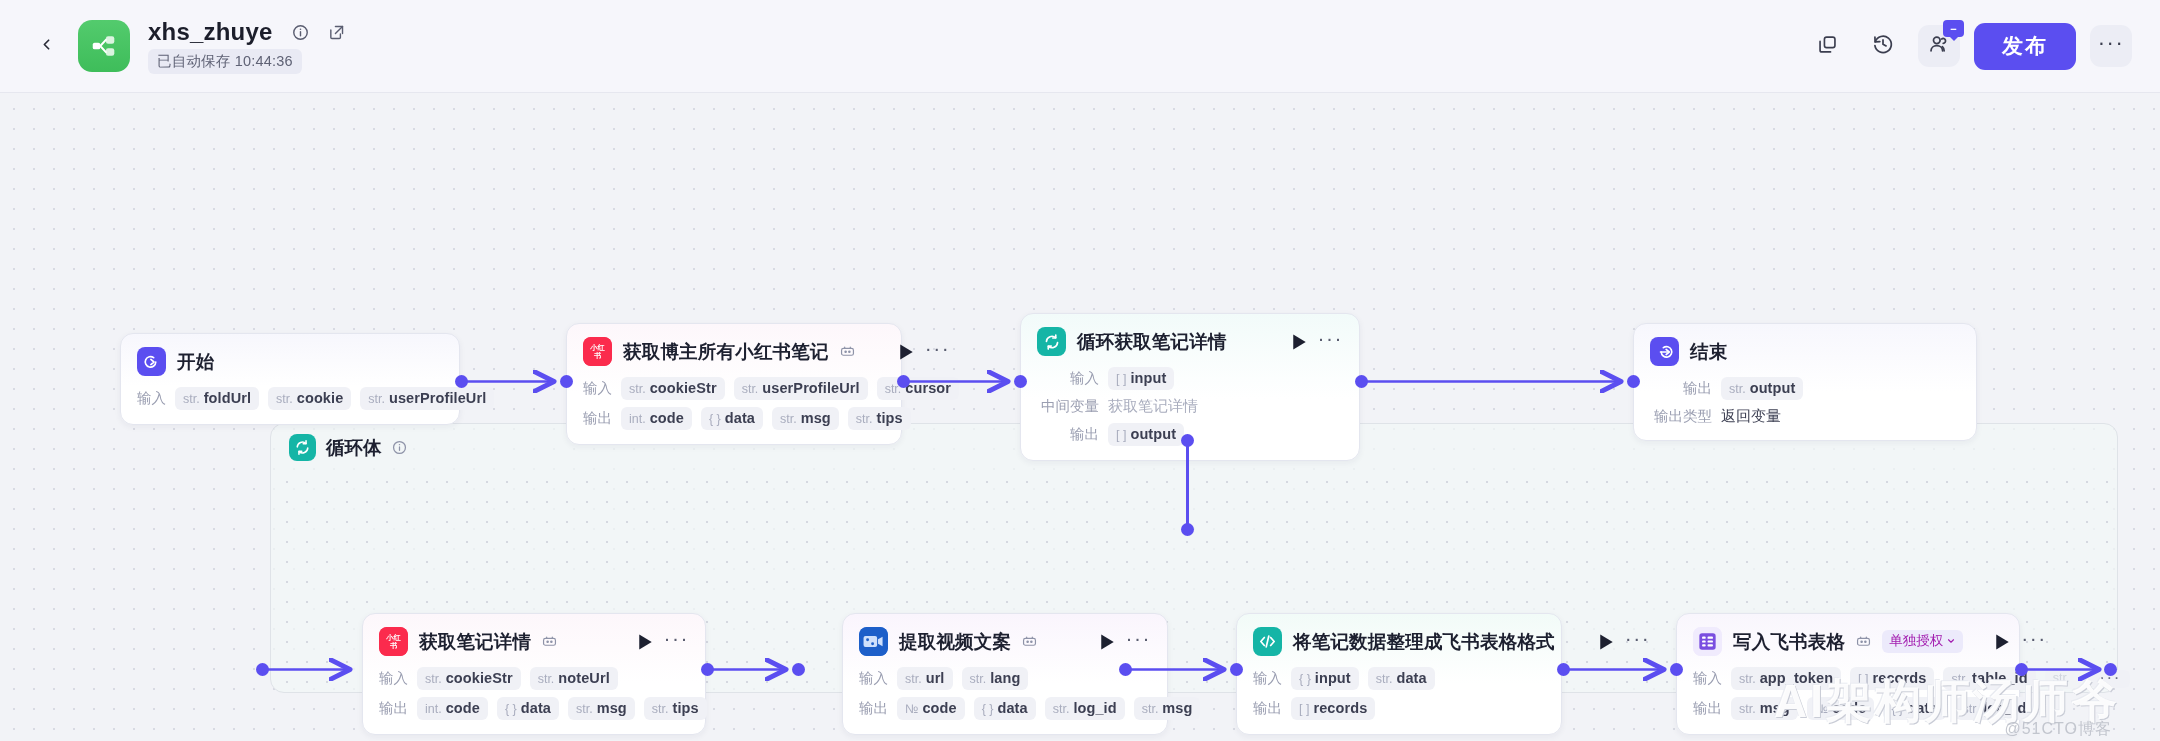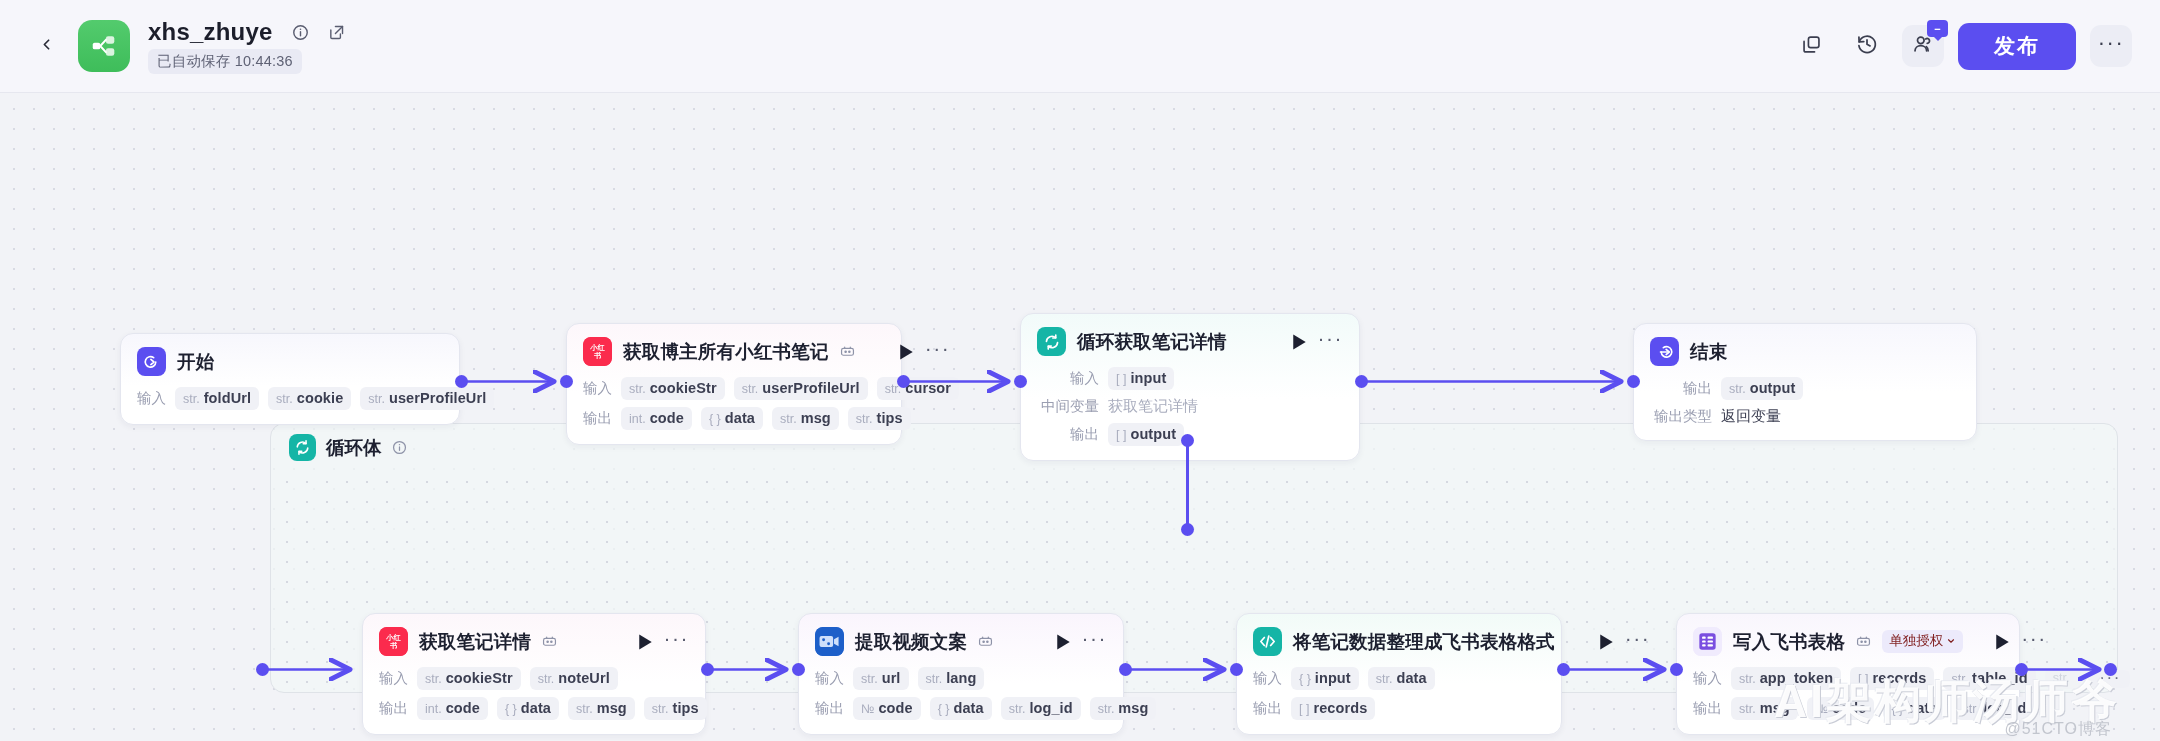--- a/index.html
+++ b/index.html
@@ -58,21 +58,21 @@
     border-radius: 4px; color: #fff; font-size: 11px;
     display: flex; align-items: center; justify-content: center; font-weight: bold;
   }
   #collab-badge::after {
     content: ""; position: absolute; bottom: -4px; left: 50%;
     transform: translateX(-50%);
     border-left: 5px solid transparent; border-right: 5px solid transparent;
     border-top: 5px solid #5b4ef0;
   }
   #publish-btn {
-    height: 47px; padding: 0 36px; border-radius: 11px;
+    height: 47px; padding: 0 28px; border-radius: 11px;
     background: #5b4ef0; color: #fff;
     font-size: 21px; font-weight: bold;
     display: flex; align-items: center; justify-content: center;
     cursor: pointer; border: none; letter-spacing: 2px;
   }
 
   
   #canvas {
     position: absolute; left: 0; top: 93px;
     width: 2160px; height: 648px;
@@ -120,21 +120,21 @@
     display: flex; align-items: center; justify-content: center;
     overflow: hidden;
   }
   .node-title {
     font-size: 18.5px; font-weight: bold; color: #1d2030;
     white-space: nowrap; letter-spacing: .2px;
   }
   .mini-ico { color: #8e93a8; display: flex; align-items: center; flex: none; }
   .auth-chip {
     display: flex; align-items: center; gap: 3px;
-    background: #eceafb; color: #7f1d1d;
+    background: #eceafb; color: #a21caf;
     border-radius: 6px; padding: 2px 7px 3px 7px;
     font-size: 13.5px; white-space: nowrap; cursor: pointer;
   }
   .hdr-spacer { flex: 1 1 auto; min-width: 22px; }
   .run-btn {
     color: #1d2030; display: flex; align-items: center; cursor: pointer; flex: none;
   }
   .more-btn {
     color: #5a5d70; font-size: 21px; line-height: 10px; letter-spacing: 1.5px;
     cursor: pointer; flex: none; padding-bottom: 7px;
@@ -526,21 +526,21 @@
         <span class="tag">
           <span class="ty">str.</span>
           <span class="nm">tips</span>
         </span>
       </div>
     </div>
   </div>
   <div class="handle" style="left:256px; top:570px;"></div>
   <div class="handle" style="left:701px; top:570px;"></div>
 
-  <div class="node tint-video" style="left:798px; top:520px; width:326px;">
+  <div class="node tint-video" style="left:842px; top:520px; width:326px;">
     <div class="node-hdr">
       <span class="node-icon" style="background:#2a6bd4;">
         <svg width="29" height="29" viewBox="0 0 32 32">
           <rect width="32" height="32" rx="8" fill="#1d5fc9"></rect>
           <rect x="5" y="10" width="15" height="12" rx="2.2" fill="#cfe0fb"></rect>
           <path d="M21 13.4l5-2.6v10.4l-5-2.6z" fill="#cfe0fb"></path>
           <circle cx="9.5" cy="14" r="1.6" fill="#1d5fc9"></circle>
           <circle cx="15" cy="18.5" r="1.6" fill="#1d5fc9"></circle>
         </svg>
       </span>

